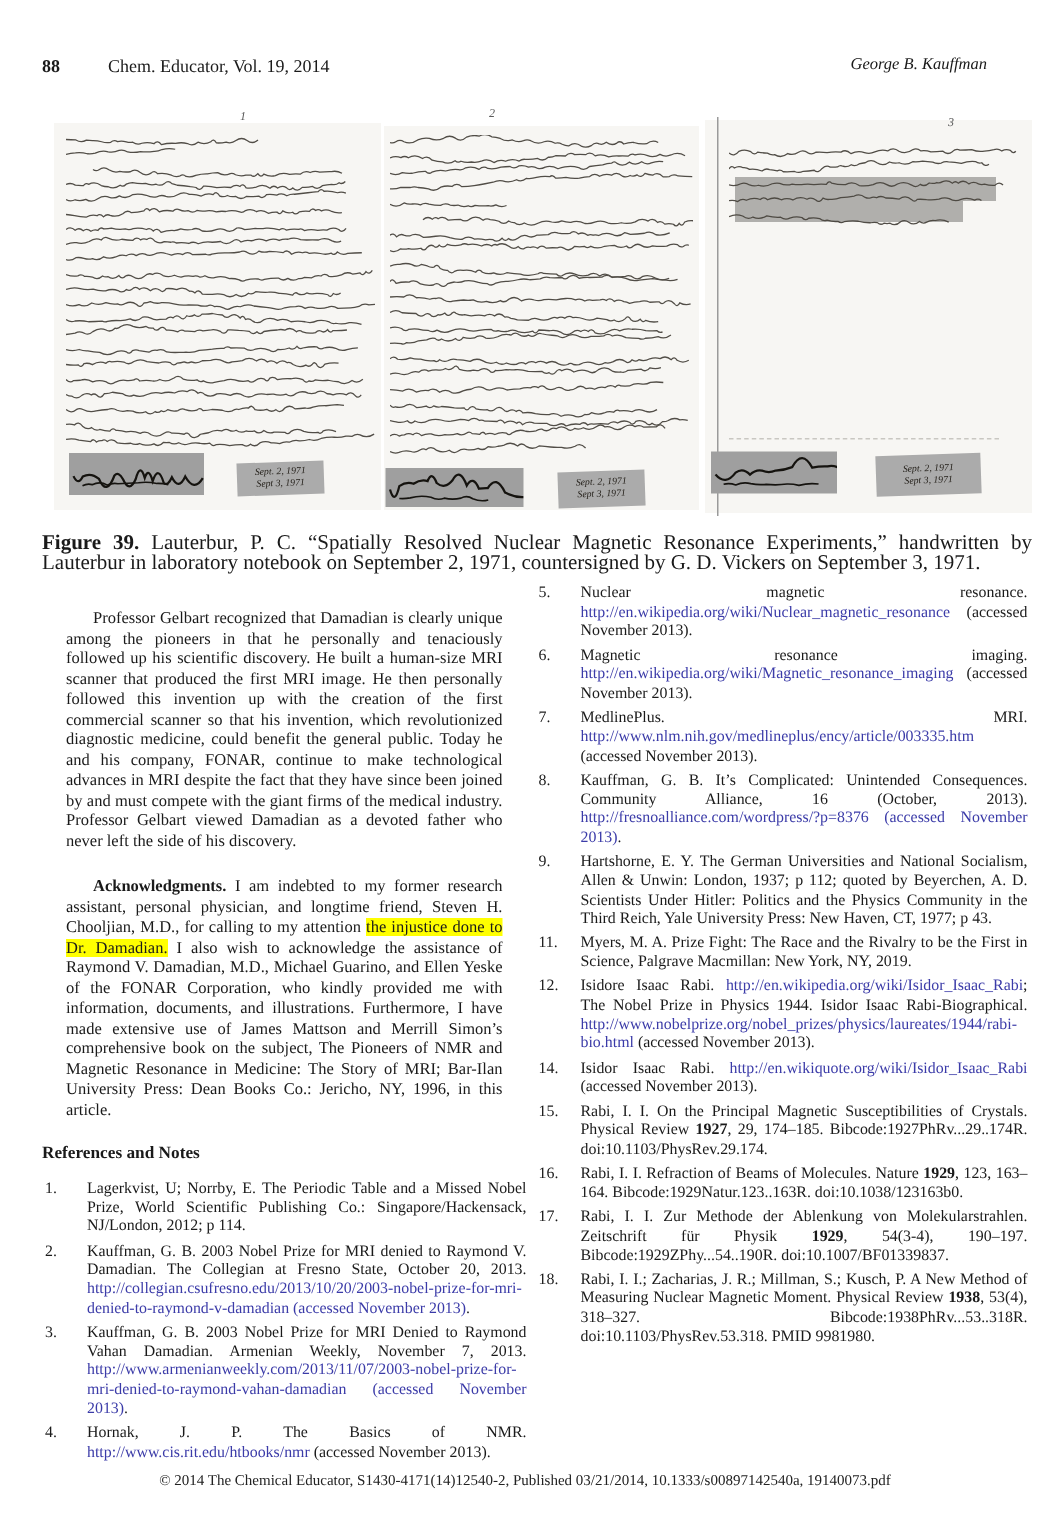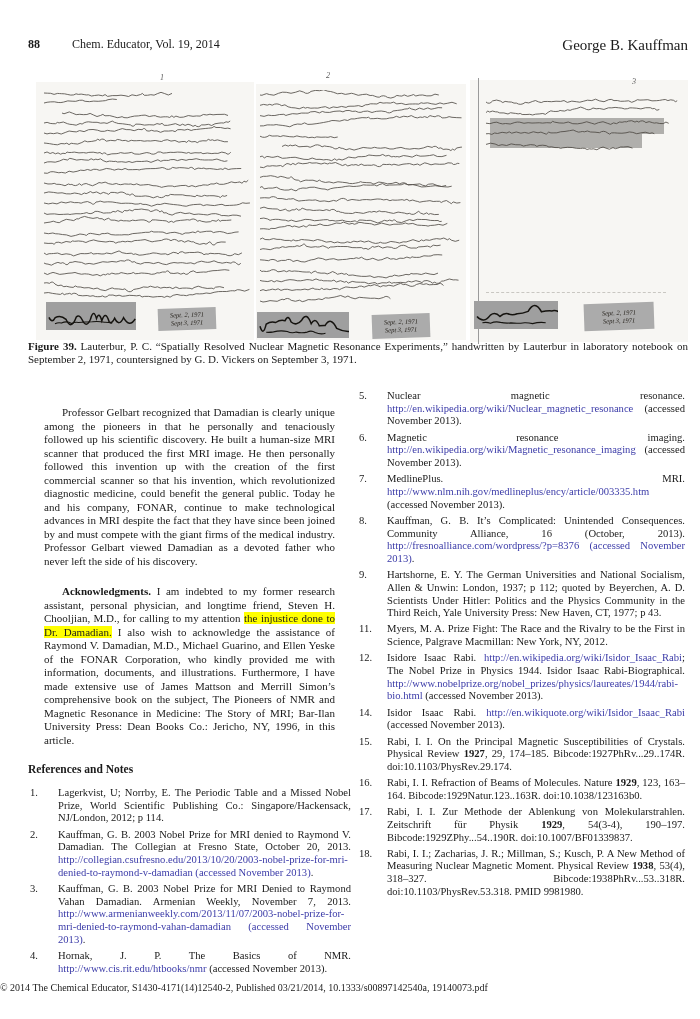--- a/index.html
+++ b/index.html
@@ -3,21 +3,21 @@
 <meta charset="utf-8">
 <style>
   html,body{margin:0;padding:0;background:#fff}
   body{width:700px;height:1019px;position:relative;overflow:hidden;
        font-family:"Liberation Serif",serif;color:#1a1a1a}
   .abs{position:absolute}
   
   .hdr-left{top:37px;left:28px;font-size:12px}
   .pgnum{font-weight:bold;font-style:normal;margin-right:32px}
   .journal{}
-  .hdr-right{top:37px;right:12px;font-size:15px;}
+  .hdr-right{top:37px;right:42px;font-size:11px;font-style:italic}
   
   .panel{background:#f7f6f3}
   .p1{left:36px;top:82px;width:218px;height:258px}
   .p2{left:256px;top:84px;width:210px;height:256px}
   .p3{left:470px;top:80px;width:218px;height:262px}
   .vrule{left:478px;top:78px;width:1px;height:266px;background:#9a9a9a}
   .hw{z-index:2}
   .hw1{left:44px;top:88px;width:206px;height:216px}
   .hw2{left:260px;top:90px;width:202px;height:220px}
   .hw3{left:486px;top:96px;width:196px;height:58px}
@@ -31,36 +31,36 @@
             display:flex;flex-direction:column;justify-content:center;transform:rotate(-2deg)}
   .sigA{left:46px;top:302px;width:90px;height:28px}
   .datA{left:158px;top:308px;width:58px;height:22px}
   .sigB{left:257px;top:312px;width:92px;height:26px}
   .datB{left:372px;top:314px;width:58px;height:24px}
   .sigC{left:474px;top:301px;width:84px;height:28px}
   .datC{left:584px;top:303px;width:70px;height:27px}
   .pno{font-size:8px;color:#5a5a5a;font-style:italic;z-index:3}
   .pno1{left:160px;top:73px}.pno2{left:326px;top:71px}.pno3{left:632px;top:77px}
   
-  .caption{left:28px;top:340px;width:660px;font-size:11px;line-height:13px;text-align:justify}
+  .caption{left:28px;top:356px;width:660px;font-size:14px;line-height:13px;text-align:justify}
   
   .col-left{left:28px;top:390px;width:323px}
   .col-right{left:357px;top:390px;width:328px}
   .body-para{font-size:11px;line-height:13.5px;text-align:justify;margin:16px;text-indent:18px}
   .para2{margin-top:17px}
   .refs-heading{font-size:11.5px;font-weight:bold;margin:16px 0 12px 0}
   .ref{position:relative;padding-left:30px;font-size:10.6px;line-height:12.7px;
        text-align:justify;margin-bottom:3.5px;overflow-wrap:break-word}
   .ref .num{position:absolute;left:2px}
   .seg-b{font-weight:bold}
   .seg-i{}
   .seg-l{color:var(--link,#3b3ba8);text-decoration:none;cursor:pointer}
   .seg-h{background:var(--hl,#ffff00)}
   
-  .footer{left:0;top:982px;width:700px;text-align:left;font-size:10px;color:#222}
+  .footer{left:0;top:982px;width:700px;text-align:center;font-size:10px;color:#222}
 </style>
 </head>
 <body>
 
 <div class="abs hdr-left">
   <span class="pgnum">88</span><span class="journal">Chem. Educator, Vol. 19, 2014</span>
 </div>
 <div class="abs hdr-right">George B. Kauffman</div>
 
 <div>
@@ -171,21 +171,21 @@
     </div>
 </div>
 
 <div class="abs col-right">
   <div>
       <div class="ref"><span class="num">5.</span><span class="seg-p">Nuclear magnetic resonance. </span><a class="seg-l">http://en.wikipedia.org/wiki/Nuclear_magnetic_resonance</a><span class="seg-p"> (accessed November 2013).</span></div>
       <div class="ref"><span class="num">6.</span><span class="seg-p">Magnetic resonance imaging. </span><a class="seg-l">http://en.wikipedia.org/wiki/Magnetic_resonance_imaging</a><span class="seg-p"> (accessed November 2013).</span></div>
       <div class="ref"><span class="num">7.</span><span class="seg-p">MedlinePlus. MRI. </span><a class="seg-l">http://www.nlm.nih.gov/medlineplus/ency/article/003335.htm</a><span class="seg-p"> (accessed November 2013).</span></div>
       <div class="ref"><span class="num">8.</span><span class="seg-p">Kauffman, G. B. It’s Complicated: Unintended Consequences. </span><span class="seg-i">Community Alliance</span><span class="seg-p">, 16 (October, 2013). </span><a class="seg-l">http://fresnoalliance.com/wordpress/?p=8376 (accessed November 2013)</a><span class="seg-p">.</span></div>
       <div class="ref"><span class="num">9.</span><span class="seg-p">Hartshorne, E. Y. </span><span class="seg-i">The German Universities and National Socialism</span><span class="seg-p">, Allen &amp; Unwin: London, 1937; p 112; quoted by Beyerchen, A. D. </span><span class="seg-i">Scientists Under Hitler: Politics and the Physics Community in the Third Reich</span><span class="seg-p">, Yale University Press: New Haven, CT, 1977; p 43.</span></div>
-      <div class="ref"><span class="num">11.</span><span class="seg-p">Myers, M. A. </span><span class="seg-i">Prize Fight: The Race and the Rivalry to be the First in Science</span><span class="seg-p">, Palgrave Macmillan: New York, NY, 2012.</span></div>
+      <div class="ref"><span class="num">11.</span><span class="seg-p">Myers, M. A. </span><span class="seg-i">Prize Fight: The Race and the Rivalry to be the First in Science</span><span class="seg-p">, Palgrave Macmillan: New York, NY, 2019.</span></div>
       <div class="ref"><span class="num">12.</span><span class="seg-p">Isidore Isaac Rabi. </span><a class="seg-l">http://en.wikipedia.org/wiki/Isidor_Isaac_Rabi</a><span class="seg-p">; The Nobel Prize in Physics 1944. Isidor Isaac Rabi-Biographical. </span><a class="seg-l">http://www.nobelprize.org/nobel_prizes/physics/laureates/1944/rabi-bio.html</a><span class="seg-p"> (accessed November 2013).</span></div>
       <div class="ref"><span class="num">14.</span><span class="seg-p">Isidor Isaac Rabi. </span><a class="seg-l">http://en.wikiquote.org/wiki/Isidor_Isaac_Rabi</a><span class="seg-p"> (accessed November 2013).</span></div>
       <div class="ref"><span class="num">15.</span><span class="seg-p">Rabi, I. I. On the Principal Magnetic Susceptibilities of Crystals. </span><span class="seg-i">Physical Review</span><span class="seg-b"> 1927</span><span class="seg-p">, </span><span class="seg-i">29</span><span class="seg-p">, 174–185. Bibcode:1927PhRv...29..174R. doi:10.1103/PhysRev.29.174.</span></div>
       <div class="ref"><span class="num">16.</span><span class="seg-p">Rabi, I. I. Refraction of Beams of Molecules. </span><span class="seg-i">Nature</span><span class="seg-b"> 1929</span><span class="seg-p">, </span><span class="seg-i">123</span><span class="seg-p">, 163–164. Bibcode:1929Natur.123..163R. doi:10.1038/123163b0.</span></div>
       <div class="ref"><span class="num">17.</span><span class="seg-p">Rabi, I. I. </span><span class="seg-i">Zur Methode der Ablenkung von Molekularstrahlen. Zeitschrift für Physik</span><span class="seg-b"> 1929</span><span class="seg-p">, </span><span class="seg-i">54</span><span class="seg-p">(3-4), 190–197. Bibcode:1929ZPhy...54..190R. doi:10.1007/BF01339837.</span></div>
       <div class="ref"><span class="num">18.</span><span class="seg-p">Rabi, I. I.; Zacharias, J. R.; Millman, S.; Kusch, P. A New Method of Measuring Nuclear Magnetic Moment. </span><span class="seg-i">Physical Review</span><span class="seg-b"> 1938</span><span class="seg-p">, </span><span class="seg-i">53</span><span class="seg-p">(4), 318–327. Bibcode:1938PhRv...53..318R. doi:10.1103/PhysRev.53.318. PMID 9981980.</span></div>
     </div>
 </div>
 
 <div class="abs footer"><span class="seg-p">© 2014 </span><span class="seg-i">The Chemical Educator</span><span class="seg-p">, S1430-4171(14)12540-2, Published 03/21/2014, 10.1333/s00897142540a, 19140073.pdf</span></div>

